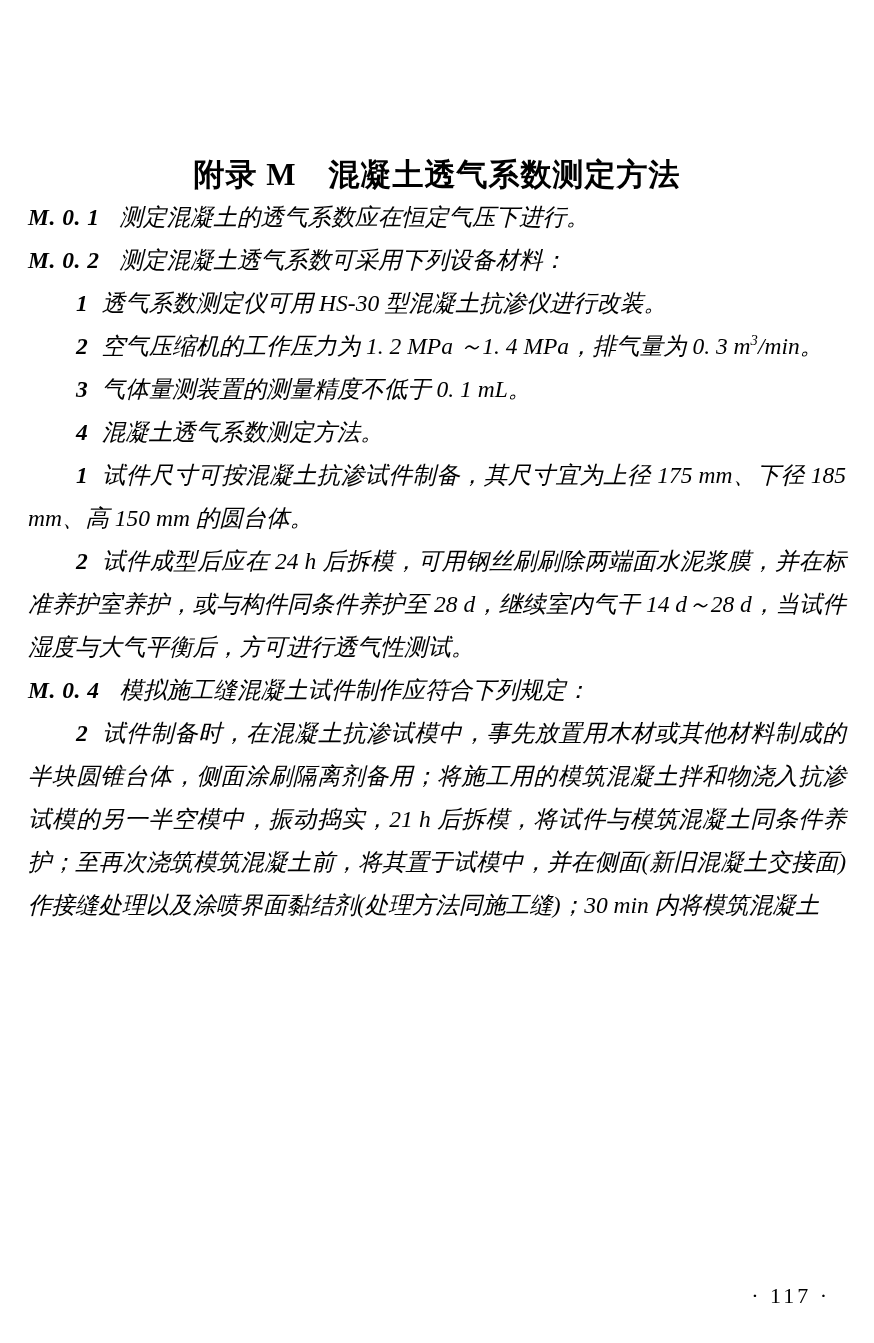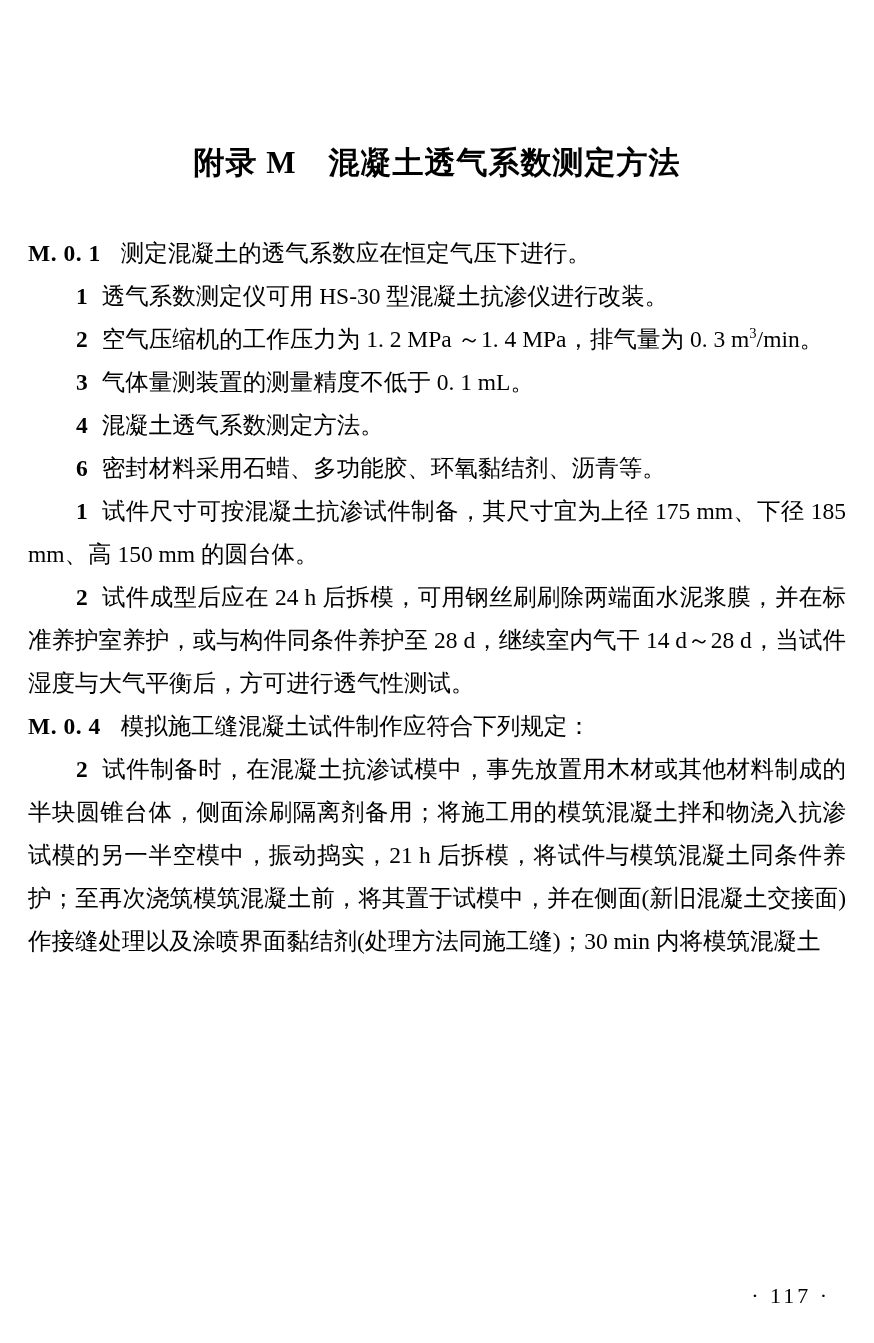--- a/index.html
+++ b/index.html
@@ -15,37 +15,37 @@
     position: relative;
     overflow: hidden;
   }
   .page {
     position: absolute;
     left: 0;
     top: 0;
     width: 874px;
     height: 1343px;
     box-sizing: border-box;
-    padding: 0 28px;
+    padding: 12px 28px;
   }
   .title {
     text-align: center;
     font-size: 31px;
     font-weight: bold;
     letter-spacing: 1px;
     margin-top: 142px;
     margin-bottom: 0;
     font-family: "Liberation Serif", "DejaVu Serif", serif;
   }
   .body-block {
-    margin-top: 48px;
     font-size: 23.5px;
     line-height: 43px;
     text-align: justify;
     text-justify: inter-character;
+    font-style: italic;
   }
   p.para {
     margin: 0;
     padding: 0;
     text-indent: 0;
   }
   .num {
     font-weight: bold;
     font-family: "Liberation Serif", "DejaVu Serif", serif;
     letter-spacing: 0.5px;
@@ -76,25 +76,25 @@
 <body>
 
 <div class="page">
 
   <h1 class="title">附录 M　混凝土透气系数测定方法</h1>
 
   <div class="body-block">
 
     <p class="para"><span class="num">M. 0. 1</span><span class="gap-md"></span><span>测定混凝土的透气系数应在恒定气压下进行。</span></p>
 
+    <p class="para"><span class="num">M. 0. 2</span><span class="gap-md"></span><span>测定混凝土透气系数可采用下列设备材料：</span></p>
     <p class="para"><span class="itemnum">1</span><span>透气系数测定仪可用 HS-30 型混凝土抗渗仪进行改装。</span></p>
     <p class="para"><span class="itemnum">2</span><span>空气压缩机的工作压力为 1. 2 MPa ～1. 4 MPa，排气量为 0. 3 m<sup>3</sup>/min。</span></p>
     <p class="para"><span class="itemnum">3</span><span>气体量测装置的测量精度不低于 0. 1 mL。</span></p>
     <p class="para"><span class="itemnum">4</span><span>混凝土透气系数测定方法。</span></p>
-    <p class="para"><span class="itemnum">6</span><span>密封材料采用石蜡、多功能胶、环氧黏结剂、沥青等。</span></p>
 
     <p class="para"><span class="itemnum">1</span><span>试件尺寸可按混凝土抗渗试件制备，其尺寸宜为上径 175 mm、下径 185 mm、高 150 mm 的圆台体。</span></p>
     <p class="para"><span class="itemnum">2</span><span>试件成型后应在 24 h 后拆模，可用钢丝刷刷除两端面水泥浆膜，并在标准养护室养护，或与构件同条件养护至 28 d，继续室内气干 14 d～28 d，当试件湿度与大气平衡后，方可进行透气性测试。</span></p>
 
     <p class="para"><span class="num">M. 0. 4</span><span class="gap-md"></span><span>模拟施工缝混凝土试件制作应符合下列规定：</span></p>
     <p class="para"><span class="itemnum">2</span><span>试件制备时，在混凝土抗渗试模中，事先放置用木材或其他材料制成的半块圆锥台体，侧面涂刷隔离剂备用；将施工用的模筑混凝土拌和物浇入抗渗试模的另一半空模中，振动捣实，21 h 后拆模，将试件与模筑混凝土同条件养护；至再次浇筑模筑混凝土前，将其置于试模中，并在侧面(新旧混凝土交接面)作接缝处理以及涂喷界面黏结剂(处理方法同施工缝)；30 min 内将模筑混凝土</span></p>
 
   </div>
 
   <div class="footer">· 117 ·</div>

